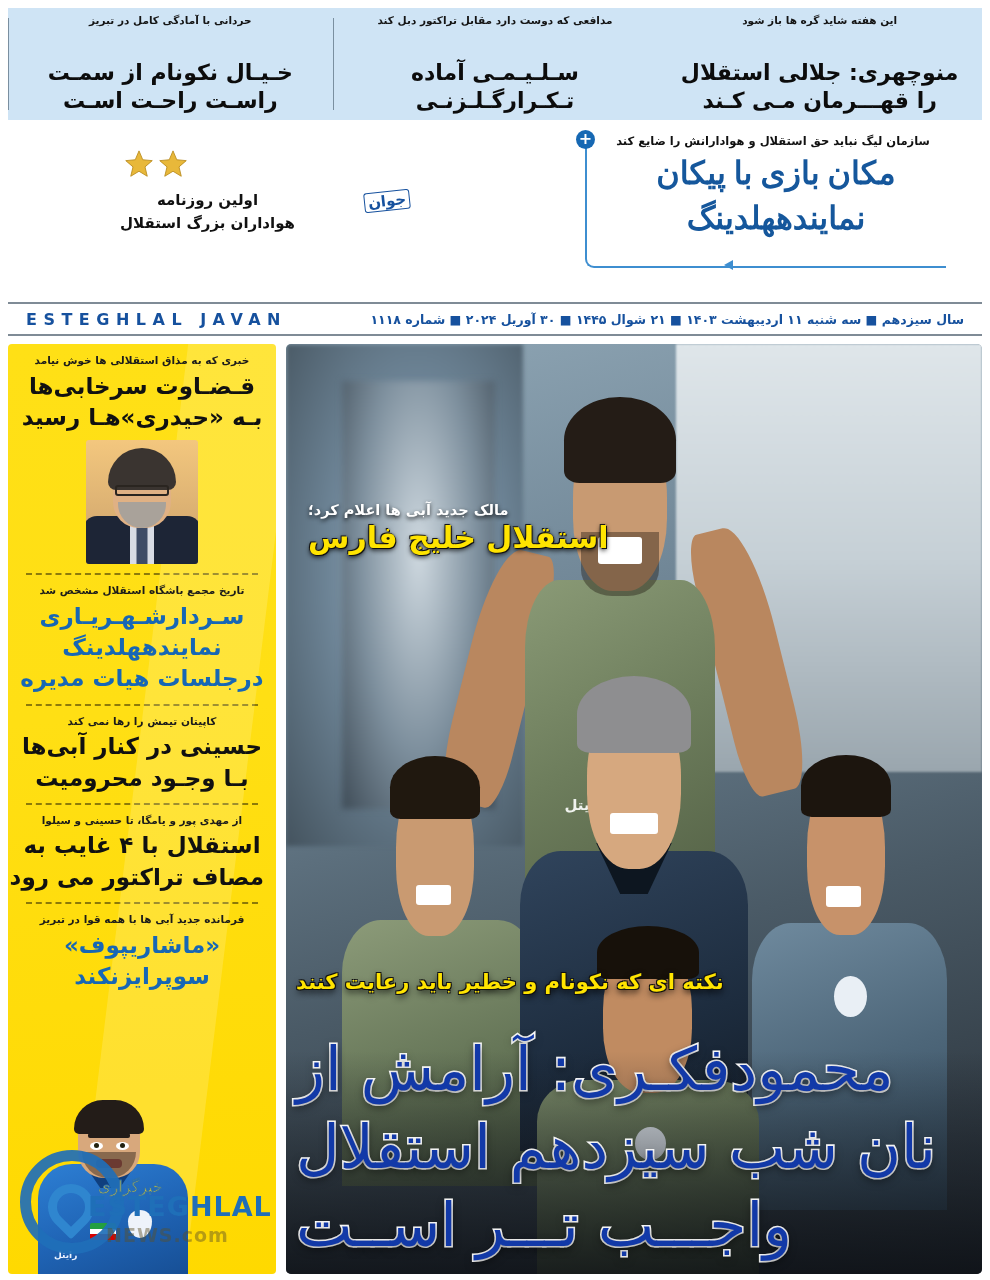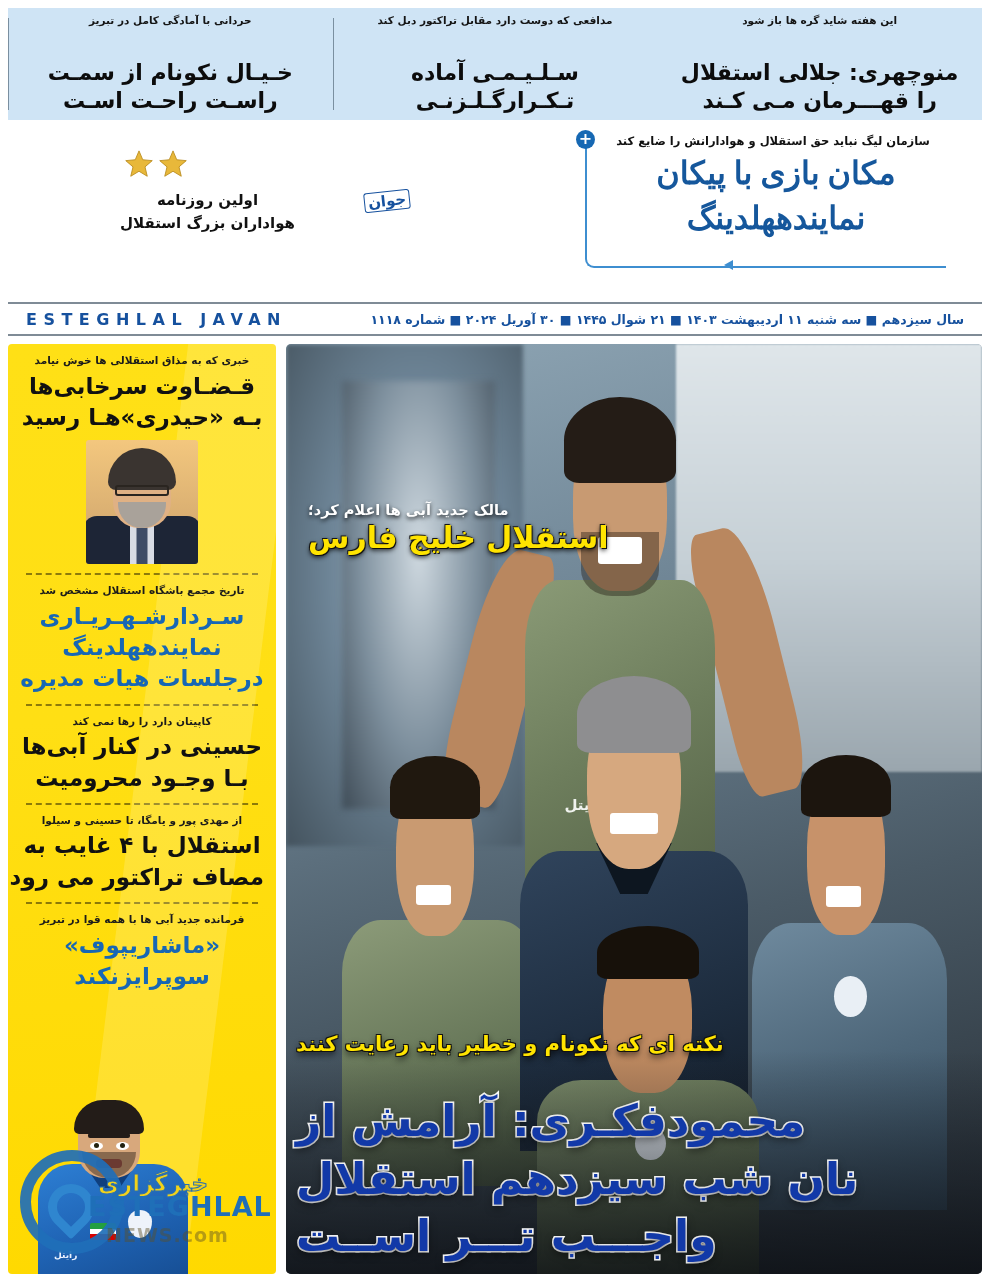--- a/index.html
+++ b/index.html
@@ -274,21 +274,21 @@
     border: 11px solid #1f6fb8; opacity: 0.92;
   }
   .wm-pin {
     position: absolute; left: 36px; bottom: 34px;
     width: 46px; height: 46px; border-radius: 50% 50% 50% 6%;
     transform: rotate(-45deg);
     border: 9px solid #2f86cf; background: transparent;
   }
   .wm-fa {
     position: absolute; left: 86px; bottom: 68px;
-    font-size: 23px; font-weight: 700; color: #f2d21a;
+    font-size: 16px; font-weight: 400; color: #f2d21a;
     -webkit-text-stroke: 1px #2a6fb0; white-space: nowrap;
   }
   .wm-en {
     position: absolute; left: 76px; bottom: 42px;
     font-size: 27px; font-weight: 900; color: #1f6fb8;
     letter-spacing: 1px; direction: ltr; white-space: nowrap;
   }
   .wm-news {
     position: absolute; left: 94px; bottom: 18px;
     font-size: 19px; font-weight: 900; color: rgba(90,80,40,0.45);
@@ -424,21 +424,21 @@
     position: absolute; bottom: 10px; left: 0; right: 0;
     text-align: left; padding: 0 10px;
   }
   .ph-main-kicker {
     font-size: 21px; font-weight: 900; color: #ffe400;
     text-shadow: 1px 1px 0 #111, -1px -1px 0 #111, 1px -1px 0 #111,
                  -1px 1px 0 #111, 0 3px 7px rgba(0,0,0,0.9);
     margin-bottom: 6px; letter-spacing: -0.6px; white-space: nowrap;
   }
   .ph-main-title {
-    font-size: 44px; font-weight: 700; color: #1239a8;
+    font-size: 60px; font-weight: 400; color: #1239a8;
     line-height: 1.30; letter-spacing: -1.5px;
     -webkit-text-stroke: 3.2px #ffffff;
     paint-order: stroke fill;
     text-shadow: 0 3px 8px rgba(0,0,0,0.55);
     margin-top: 36px;
   }
   .ph-main-title span { display: block; white-space: nowrap; }
 </style>
 </head>
 <body>
@@ -605,21 +605,21 @@
         <div class="sb-title blue">
           <span>سـردارشـهـریـاری</span>
           <span>نمایندههلدینگ</span>
           <span>درجلسات هیات مدیره</span>
         </div>
       </div>
 
       <hr class="sb-sep">
 
       <div class="sb-item">
-        <div class="sb-kicker">کاپیتان دارد را رها نمی کند</div>
+        <div class="sb-kicker">کاپیتان تیمش را رها نمی کند</div>
         <div class="sb-title">
           <span>حسینی در کنار آبی‌ها</span>
           <span>بـا وجـود محرومیت</span>
         </div>
       </div>
 
       <hr class="sb-sep">
 
       <div class="sb-item">
         <div class="sb-kicker">از مهدی پور و یامگا، تا حسینی و سیلوا</div>

